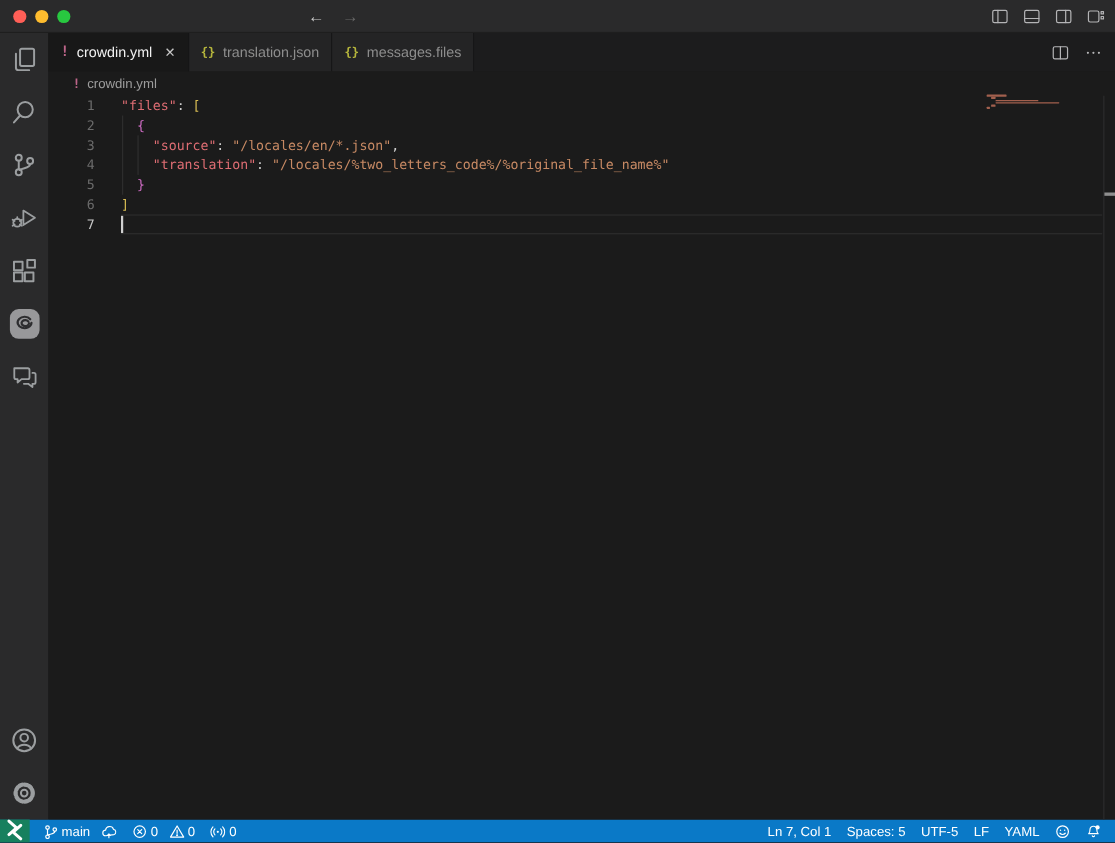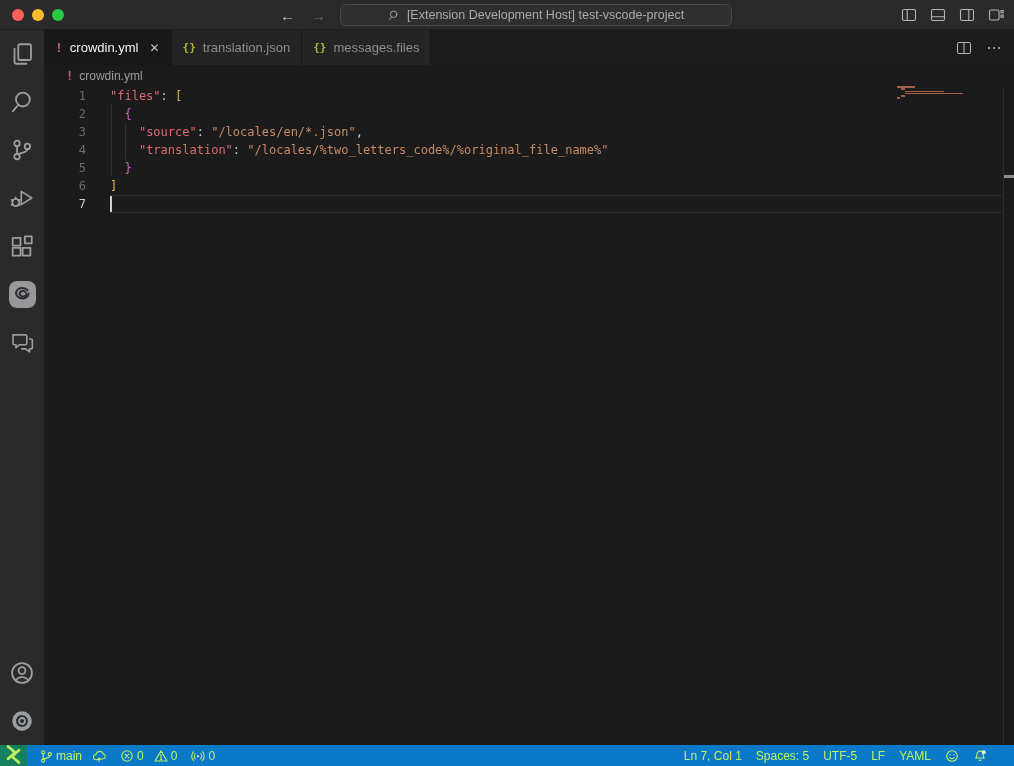--- a/index.html
+++ b/index.html
@@ -62,48 +62,41 @@
   .cursor { position:absolute; left:0; top:1px; width:2px; height:16px; background:#cfcfcf; }
   .guide { position:absolute; width:1px; background:#303030; }
 
   .minimap { position:absolute; top:21px; right:10px; width:107px; }
   .mm-bar { position:absolute; height:1.7px; background:#a2604e; border-radius:0.5px; }
   .ovr-border { position:absolute; top:22px; bottom:0; right:10px; width:1px; background:#2d2d2e; }
   .ovr-cursor { position:absolute; right:0; width:10px; height:3px; background:#8f8f8f; }
 
   
   .statusbar { height:21px; background:var(--status-bg); display:flex; align-items:stretch;
-    color:#bef264; font-size:12px; }
+    color:#ffffff; font-size:12px; }
   .sb-remote { width:27px; background:var(--remote-bg); display:flex; align-items:center; justify-content:center; }
   .sb-item { display:flex; align-items:center; gap:4px; padding:0 7px; }
   .sb-item .icon { width:14px; height:14px; display:inline-flex; }
   .sb-left { display:flex; margin-left:5px; }
-  .sb-right { display:flex; margin-left:auto; padding-right:20px; }
+  .sb-right { display:flex; margin-left:auto; padding-right:6px; }
   .sb-part { display:flex; align-items:center; gap:3px; }
   .sb-part + .sb-part { margin-left:6px; }
 </style>
 </head>
 <body>
 
 <div class="titlebar">
   <div class="traffic">
     <span class="tl" style="background: rgb(255, 95, 87);"></span>
     <span class="tl" style="background: rgb(254, 188, 46);"></span>
     <span class="tl" style="background: rgb(40, 200, 64);"></span>
   </div>
   <div class="nav-arrows">
     <span class="nav-back">←</span>
     <span class="nav-fwd">→</span>
-  </div>
-  <div class="cmd-center">
-    <span class="icon" style="width:13px;height:13px;"><svg viewBox="0 0 16 16" fill="none" stroke="currentColor" stroke-width="1.1" stroke-linecap="round" stroke-linejoin="round">
-          <circle cx="7" cy="6.5" r="4"></circle>
-          <path d="M4.6 9.6L2 13"></path>
-        </svg></span>
-    <span>[Extension Development Host] test-vscode-project</span>
   </div>
   <div class="tb-actions">
       <span class="icon">
         <svg viewBox="0 0 16 16" fill="none" stroke="currentColor" stroke-width="1.1" stroke-linecap="round" stroke-linejoin="round">
           <rect x="1.5" y="2.5" width="13" height="11" rx="1.5"></rect>
           <line x1="6.2" y1="2.5" x2="6.2" y2="13.5"></line>
         </svg>
       </span>
       <span class="icon">
         <svg viewBox="0 0 16 16" fill="none" stroke="currentColor" stroke-width="1.1" stroke-linecap="round" stroke-linejoin="round">

